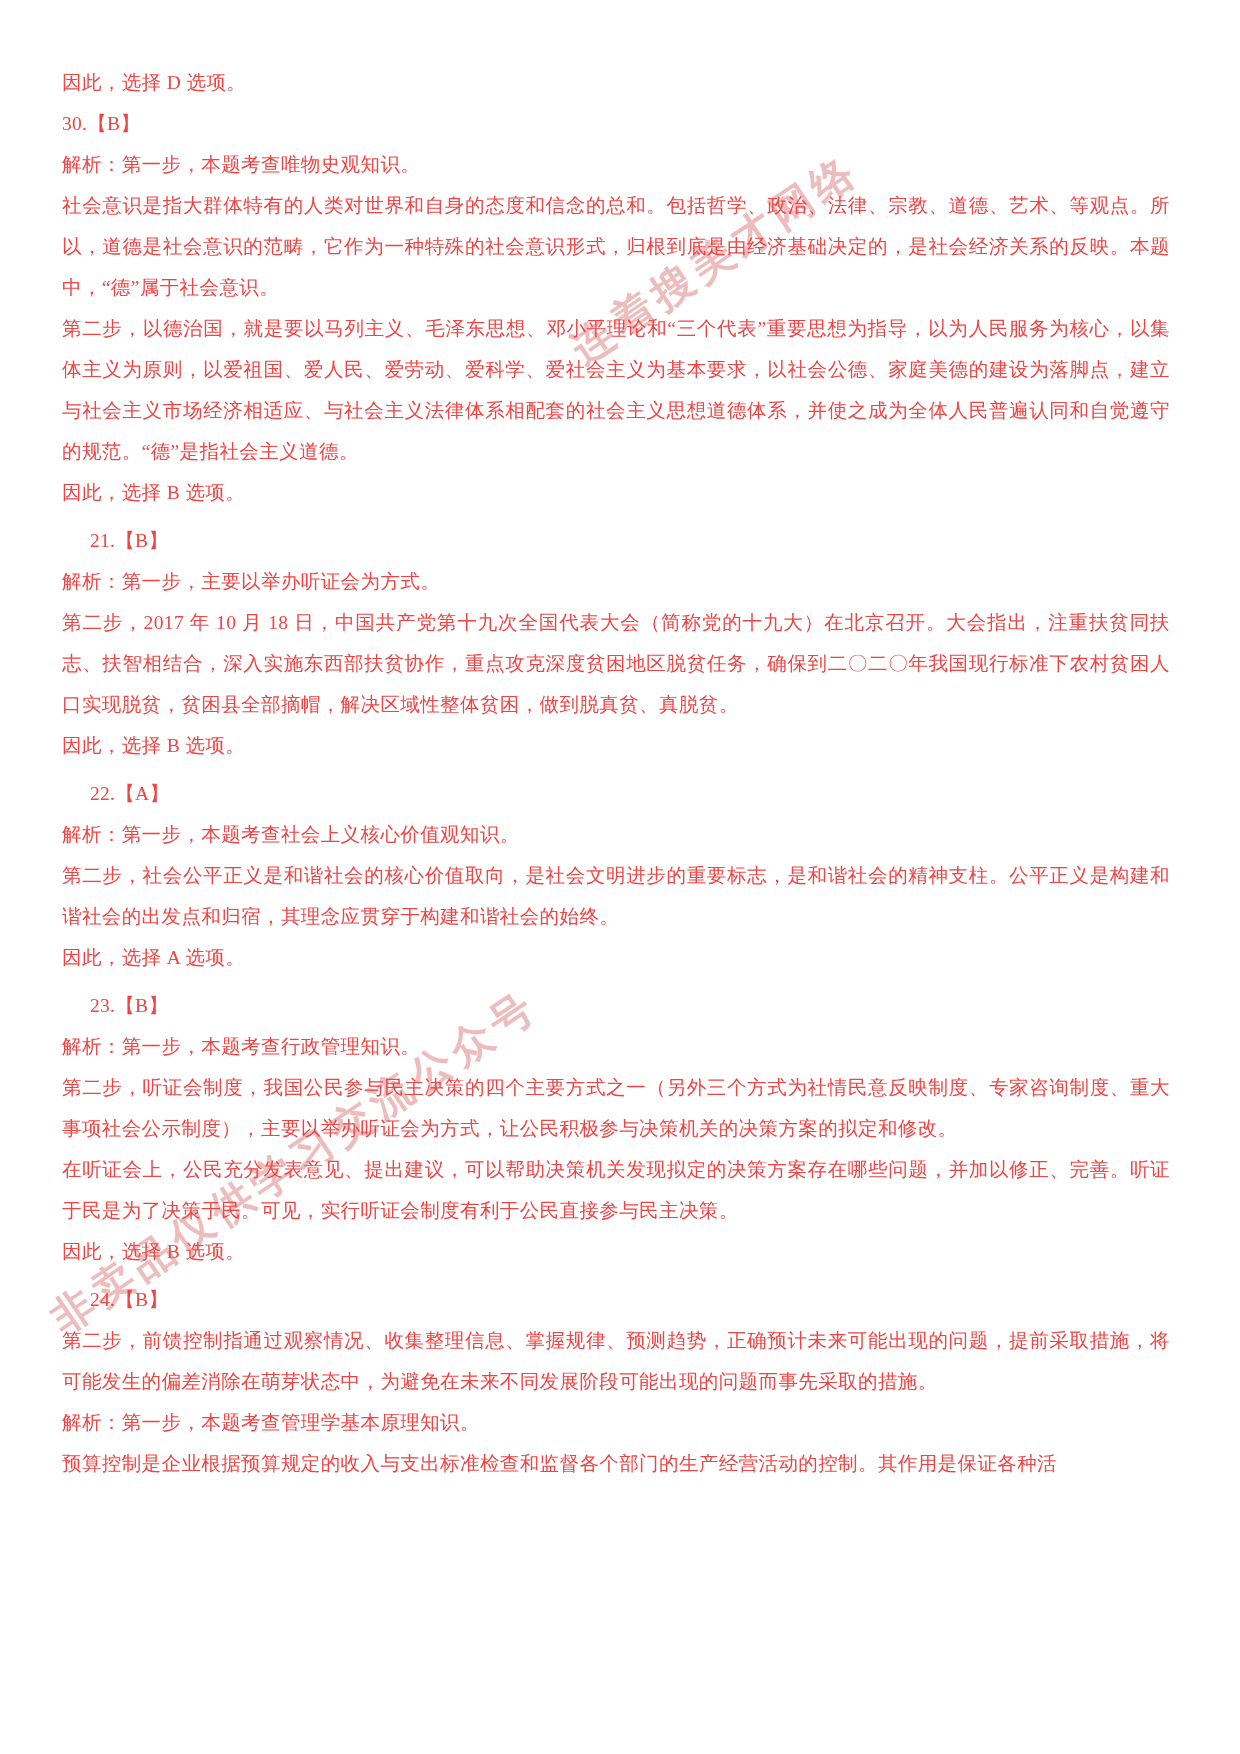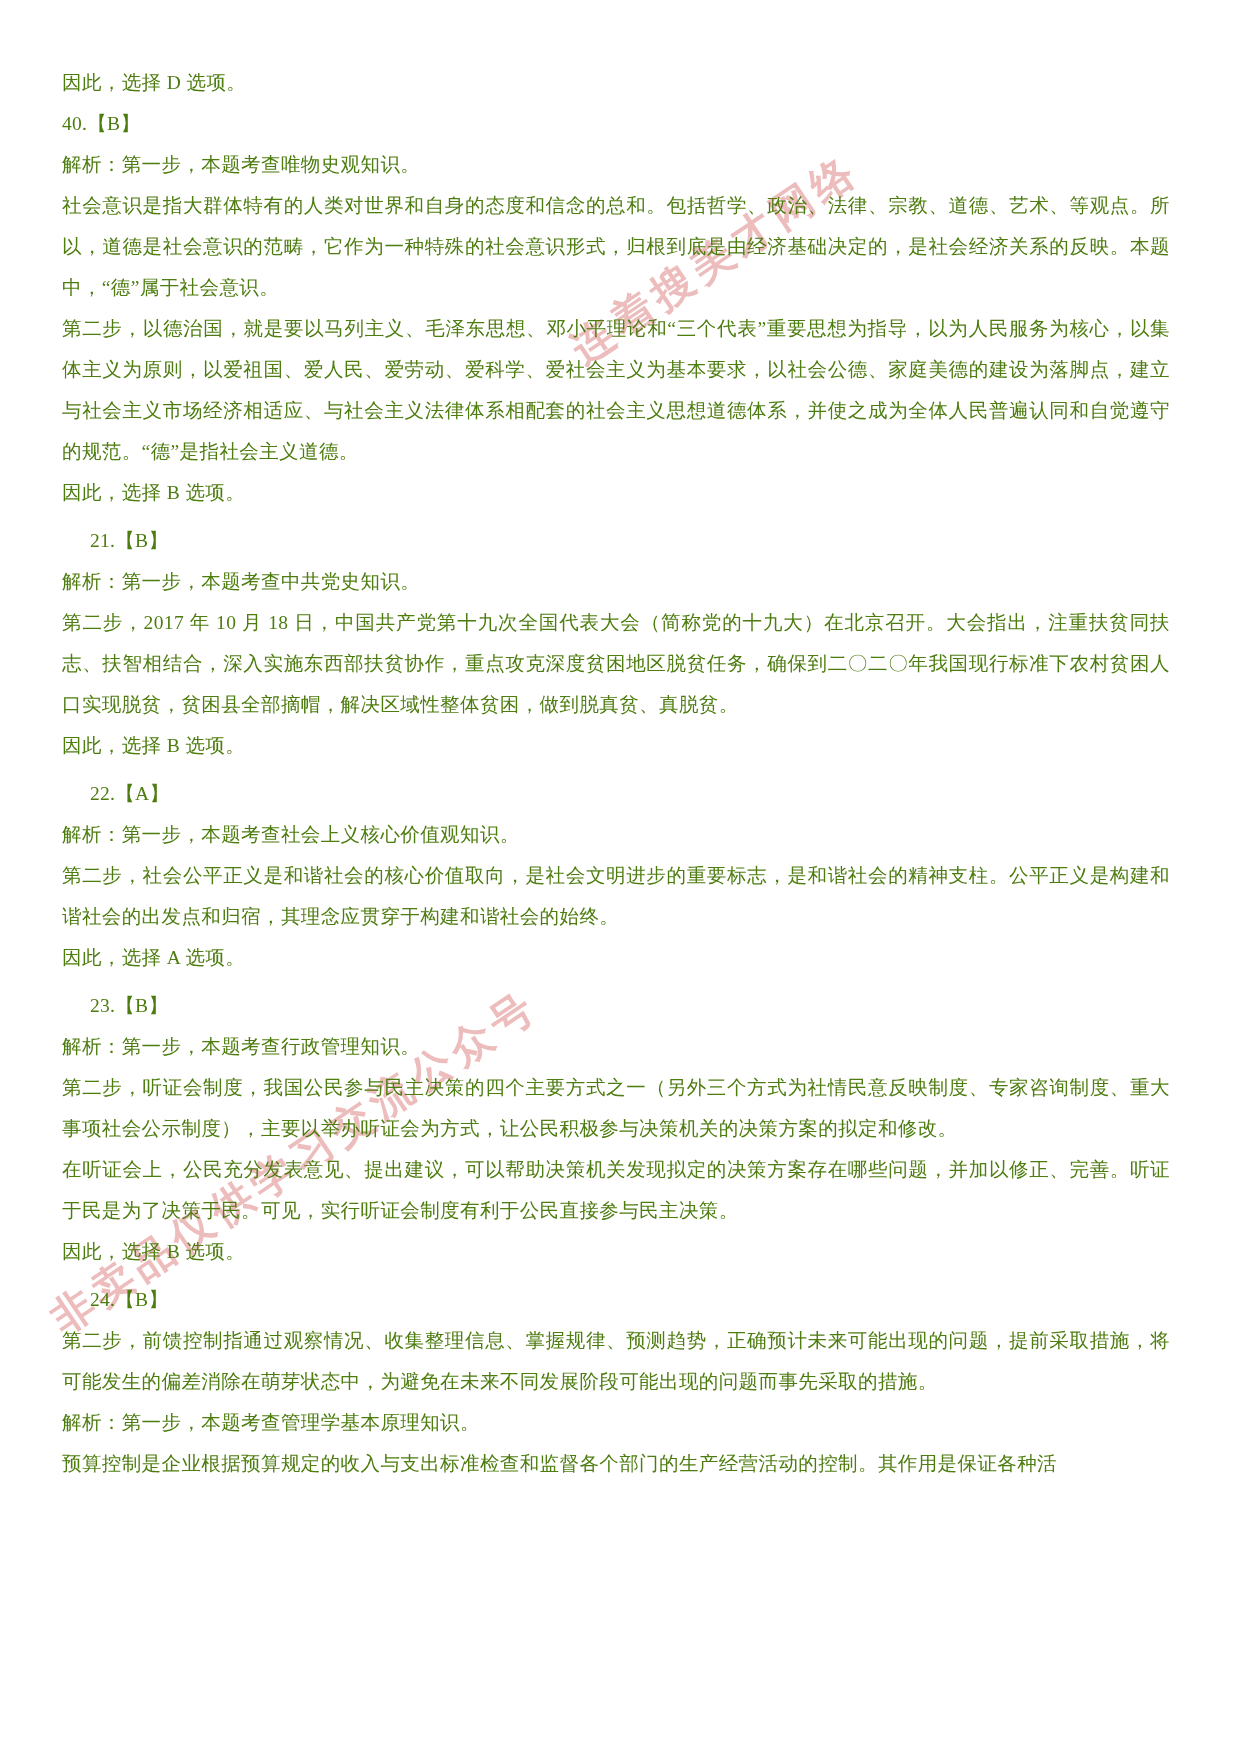--- a/index.html
+++ b/index.html
@@ -27,21 +27,21 @@
     position: relative;
     z-index: 3;
   }
   p {
     margin: 0 0 0 0;
     font-size: 19.5px;
     line-height: 41px;
     letter-spacing: 0.4px;
     text-align: justify;
     text-justify: inter-ideograph;
-    color: #4d7c0f;
+    color: #ef4444;
   }
   .qnum {
     font-size: 19.5px;
     line-height: 41px;
     letter-spacing: 0.3px;
   }
   .gap-top {
     margin-top: 7px;
     margin-left: 28px;
   }
@@ -74,28 +74,28 @@
 </head>
 <body>
 
 <div class="page">
 
   <div class="watermark wm1">连着搜美才网络</div>
   <div class="watermark wm2">非卖品仅供学习交流公众号</div>
 
   <div class="content">
     <p>因此，选择 D 选项。</p>
-    <p class="qnum">40.【B】</p>
+    <p class="qnum">30.【B】</p>
     <p>解析：第一步，本题考查唯物史观知识。</p>
     <p>社会意识是指大群体特有的人类对世界和自身的态度和信念的总和。包括哲学、政治、法律、宗教、道德、艺术、等观点。所以，道德是社会意识的范畴，它作为一种特殊的社会意识形式，归根到底是由经济基础决定的，是社会经济关系的反映。本题中，“德”属于社会意识。</p>
     <p>第二步，以德治国，就是要以马列主义、毛泽东思想、邓小平理论和“三个代表”重要思想为指导，以为人民服务为核心，以集体主义为原则，以爱祖国、爱人民、爱劳动、爱科学、爱社会主义为基本要求，以社会公德、家庭美德的建设为落脚点，建立与社会主义市场经济相适应、与社会主义法律体系相配套的社会主义思想道德体系，并使之成为全体人民普遍认同和自觉遵守的规范。“德”是指社会主义道德。</p>
     <p>因此，选择 B 选项。</p>
 
     <p class="qnum gap-top">21.【B】</p>
-    <p>解析：第一步，本题考查中共党史知识。</p>
+    <p>解析：第一步，主要以举办听证会为方式。</p>
     <p>第二步，2017 年 10 月 18 日，中国共产党第十九次全国代表大会（简称党的十九大）在北京召开。大会指出，注重扶贫同扶志、扶智相结合，深入实施东西部扶贫协作，重点攻克深度贫困地区脱贫任务，确保到二〇二〇年我国现行标准下农村贫困人口实现脱贫，贫困县全部摘帽，解决区域性整体贫困，做到脱真贫、真脱贫。</p>
     <p>因此，选择 B 选项。</p>
 
     <p class="qnum gap-top">22.【A】</p>
     <p>解析：第一步，本题考查社会上义核心价值观知识。</p>
     <p>第二步，社会公平正义是和谐社会的核心价值取向，是社会文明进步的重要标志，是和谐社会的精神支柱。公平正义是构建和谐社会的出发点和归宿，其理念应贯穿于构建和谐社会的始终。</p>
     <p>因此，选择 A 选项。</p>
 
     <p class="qnum gap-top">23.【B】</p>
     <p>解析：第一步，本题考查行政管理知识。</p>

